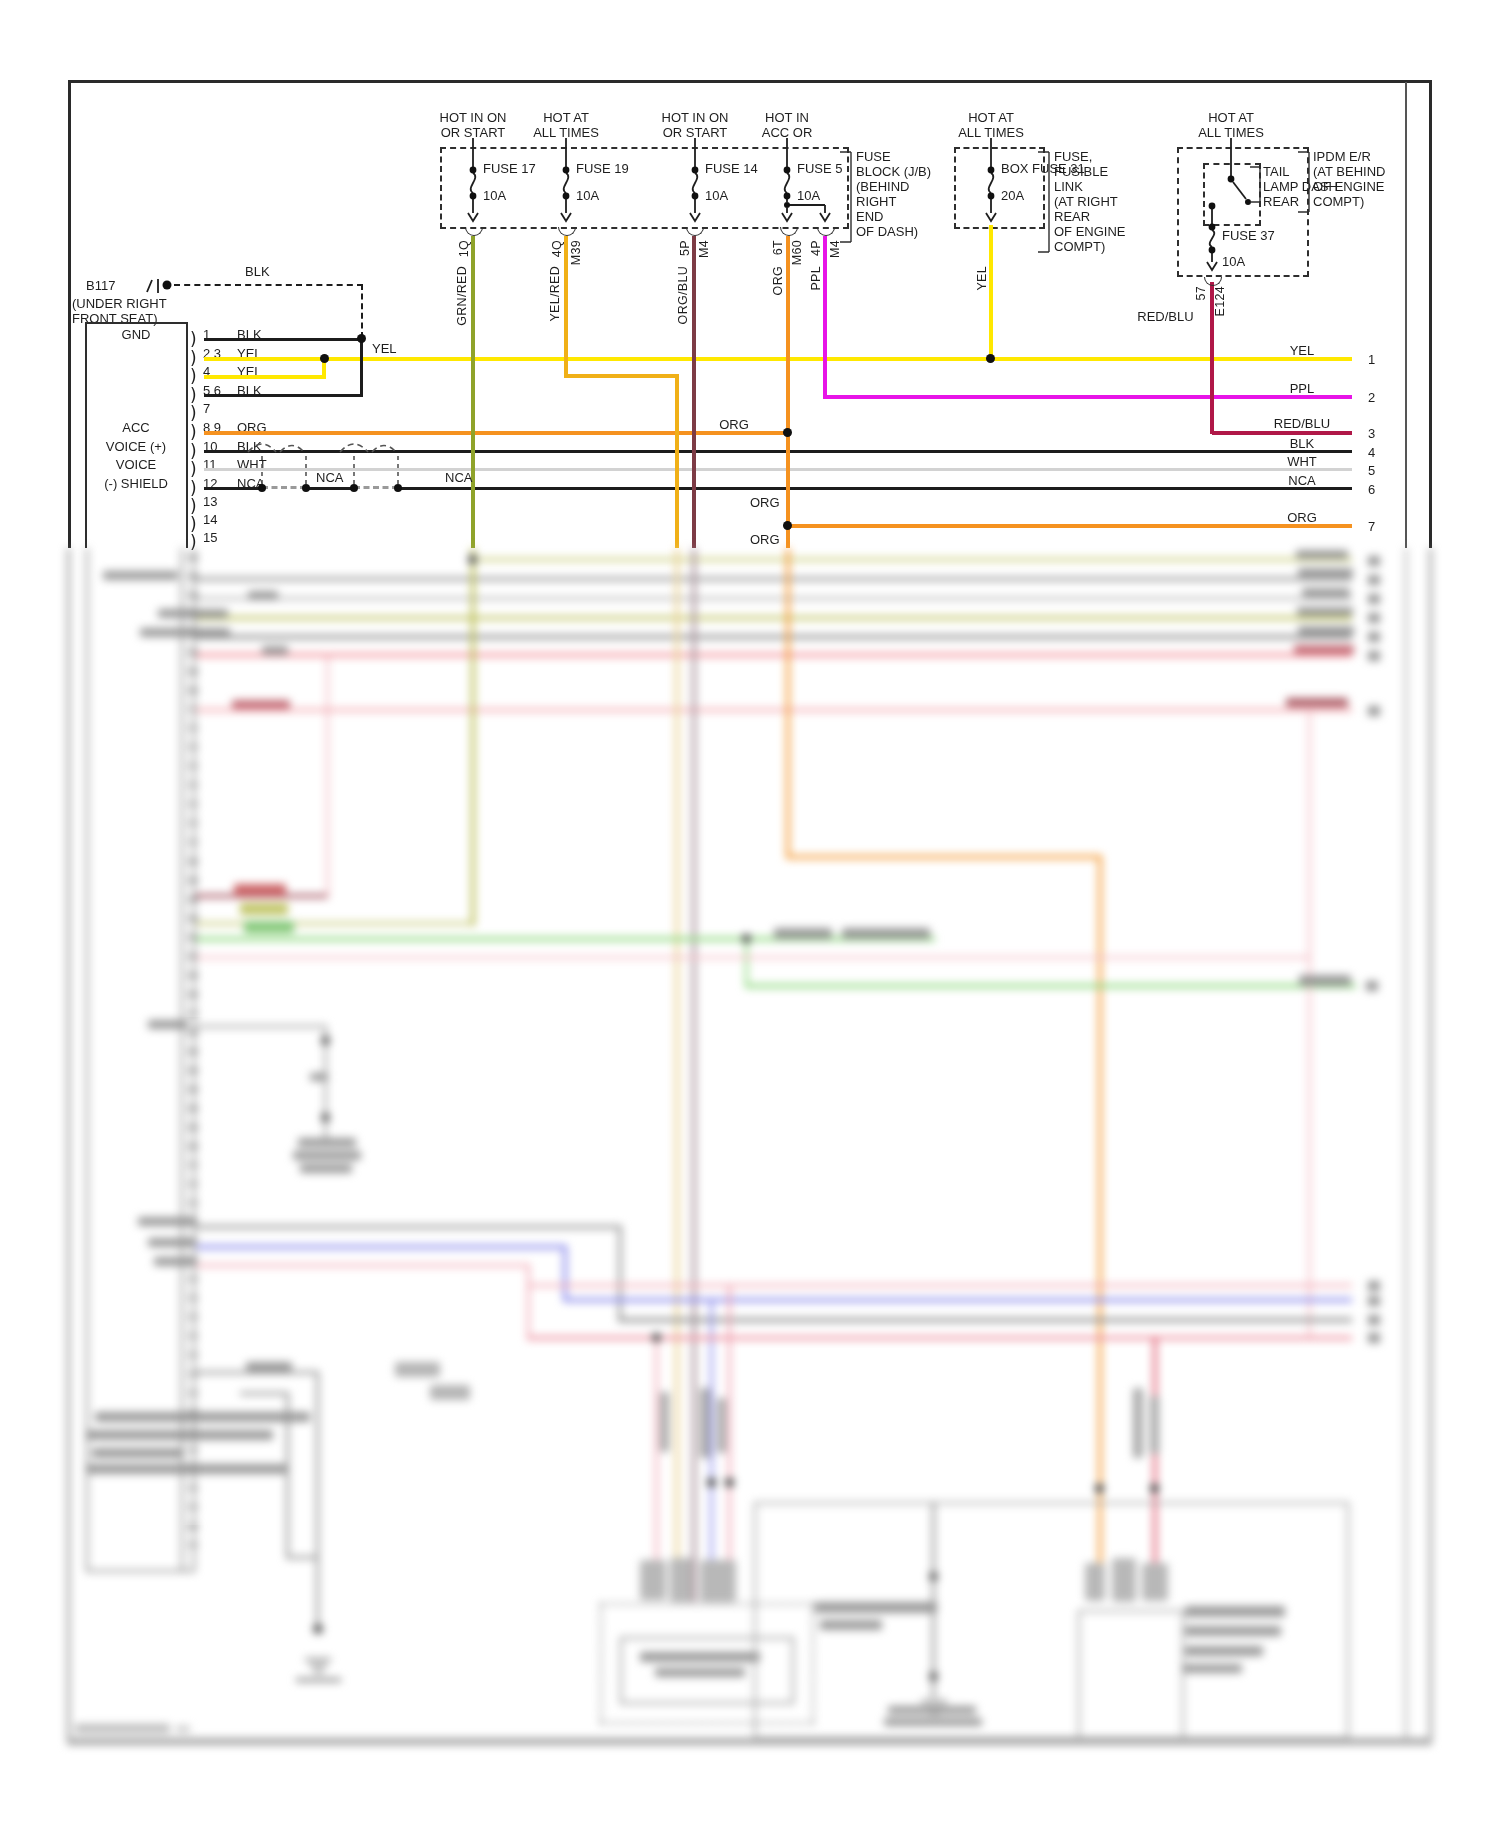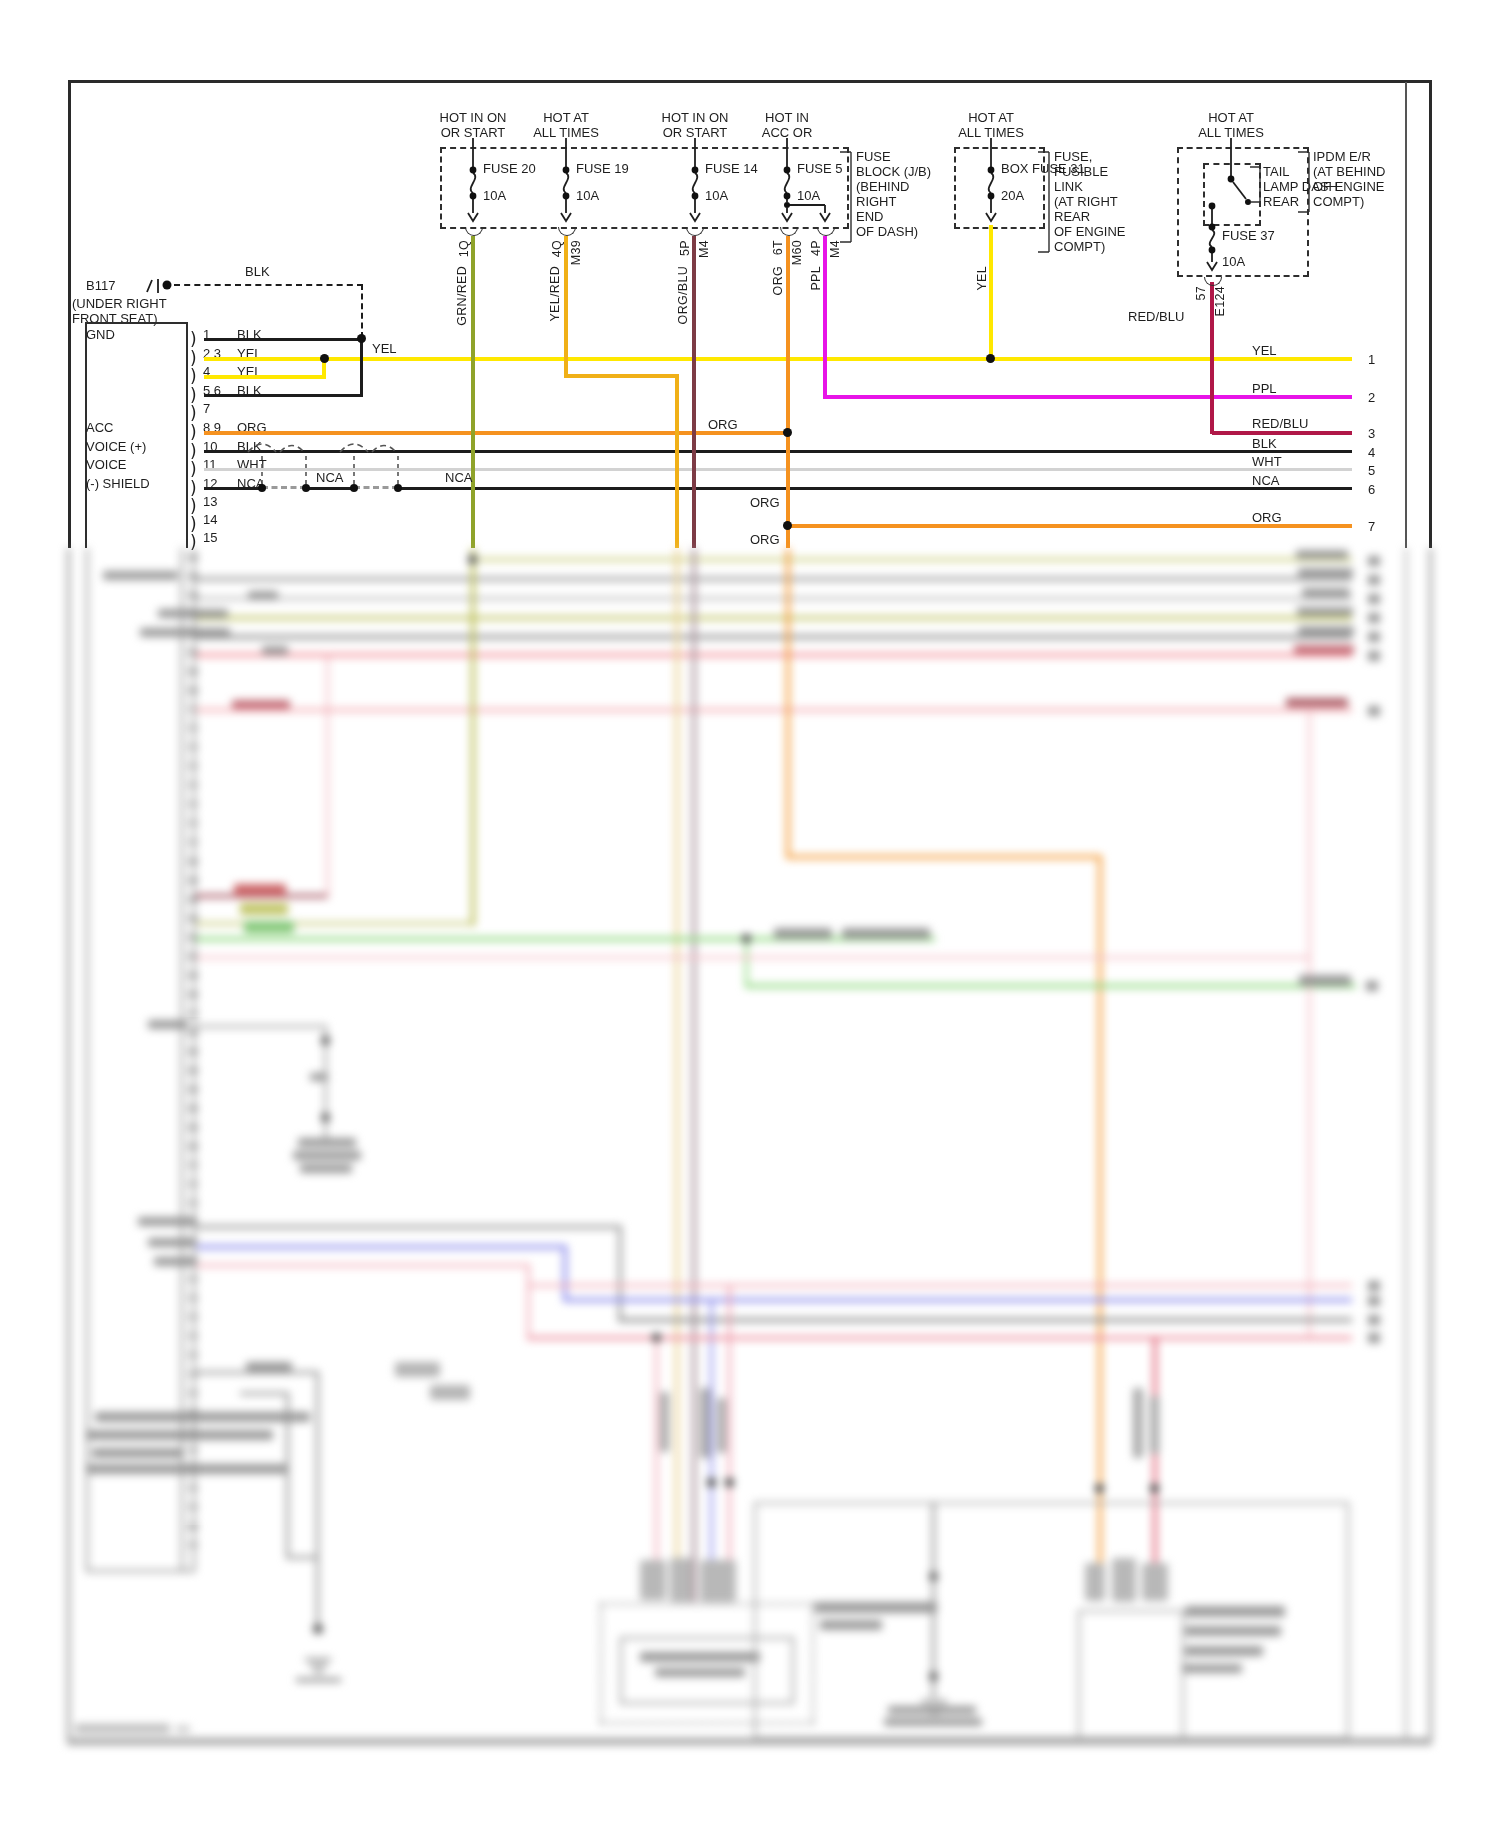--- a/index.html
+++ b/index.html
@@ -1,21 +1,21 @@
 <!DOCTYPE html>
 <html><head>
 <meta charset="utf-8">
 <style>
   html,body{margin:0;padding:0;background:#fff}
   .page{position:relative;width:1500px;height:1828px;background:#fff;overflow:hidden;
         font-family:"Liberation Sans",sans-serif}
   
   .t{position:absolute;font-size:13px;line-height:15px;color:#1e1e1e;white-space:pre-line}
   .c{text-align:center}
-  .ra{text-align:left}
+  .ra{text-align:center}
   .rot{position:absolute;font-size:12.5px;color:#1e1e1e;writing-mode:vertical-rl;
        transform:rotate(180deg);white-space:nowrap;letter-spacing:.3px}
   .br{position:absolute;font-size:17px;color:#1e1e1e;font-family:"DejaVu Sans",sans-serif}
   
   .w{position:absolute}
   .dot{position:absolute;background:#101010;border-radius:50%}
   .boxd{position:absolute;border:2px dashed #2e2e2e}
   .cup{position:absolute;width:16px;height:8px;border:1.6px solid #2e2e2e;border-top:none;
        border-radius:0 0 9px 9px}
   
@@ -52,21 +52,21 @@
     <div class="t c" style="left:946px;top:110px;width:90px">HOT AT
 ALL TIMES</div>
     <div class="t c" style="left:1186px;top:110px;width:90px">HOT AT
 ALL TIMES</div>
 
     <div class="boxd" style="left:440px;top:147px;width:405px;height:78px"></div>
     <div class="boxd" style="left:954px;top:147px;width:87px;height:78px"></div>
     <div class="boxd" style="left:1177px;top:147px;width:128px;height:126px"></div>
     <div class="boxd" style="left:1203px;top:163px;width:54px;height:59px"></div>
 
-    <div class="t" style="left:483px;top:161px">FUSE 20</div>
+    <div class="t" style="left:483px;top:161px">FUSE 17</div>
     <div class="t" style="left:483px;top:188px">10A</div>
     <div class="t" style="left:576px;top:161px">FUSE 19</div>
     <div class="t" style="left:576px;top:188px">10A</div>
     <div class="t" style="left:705px;top:161px">FUSE 14</div>
     <div class="t" style="left:705px;top:188px">10A</div>
     <div class="t" style="left:797px;top:161px">FUSE 5</div>
     <div class="t" style="left:797px;top:188px">10A</div>
     <div class="t" style="left:1001px;top:161px;width:110px">BOX FUSE 31</div>
     <div class="t" style="left:1001px;top:188px">20A</div>
     <div class="t" style="left:1222px;top:228px">FUSE 37</div>

